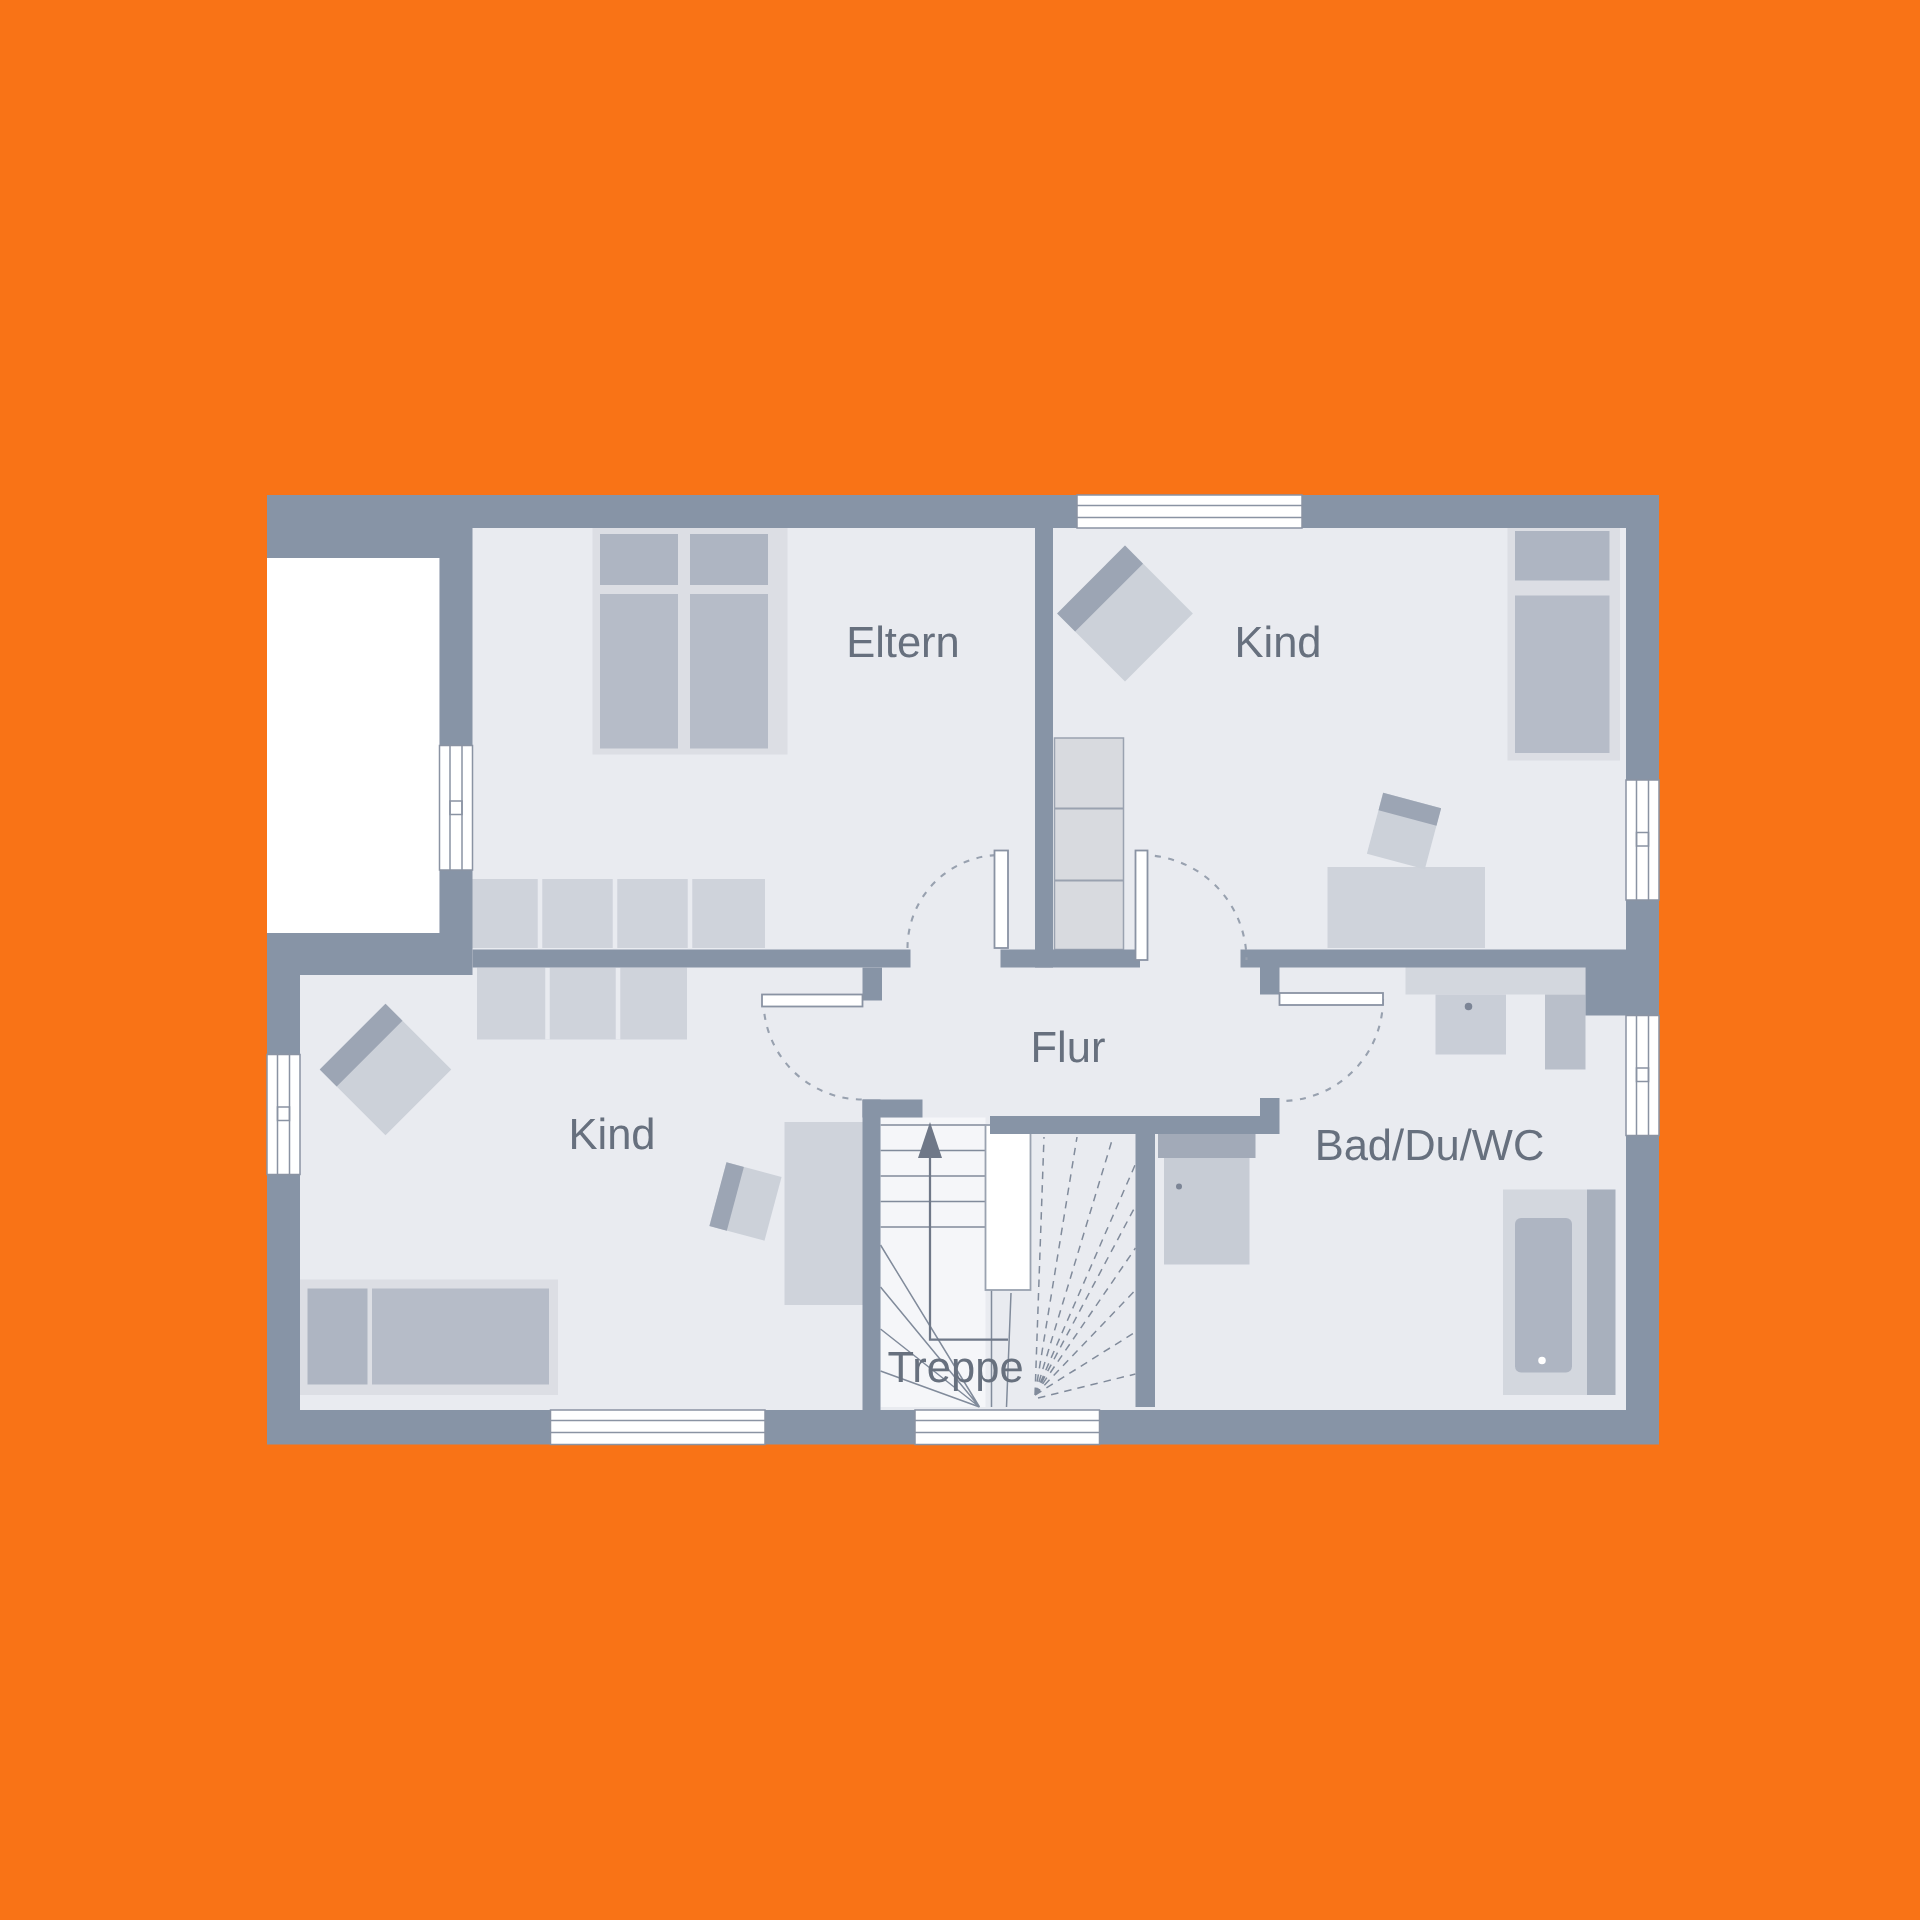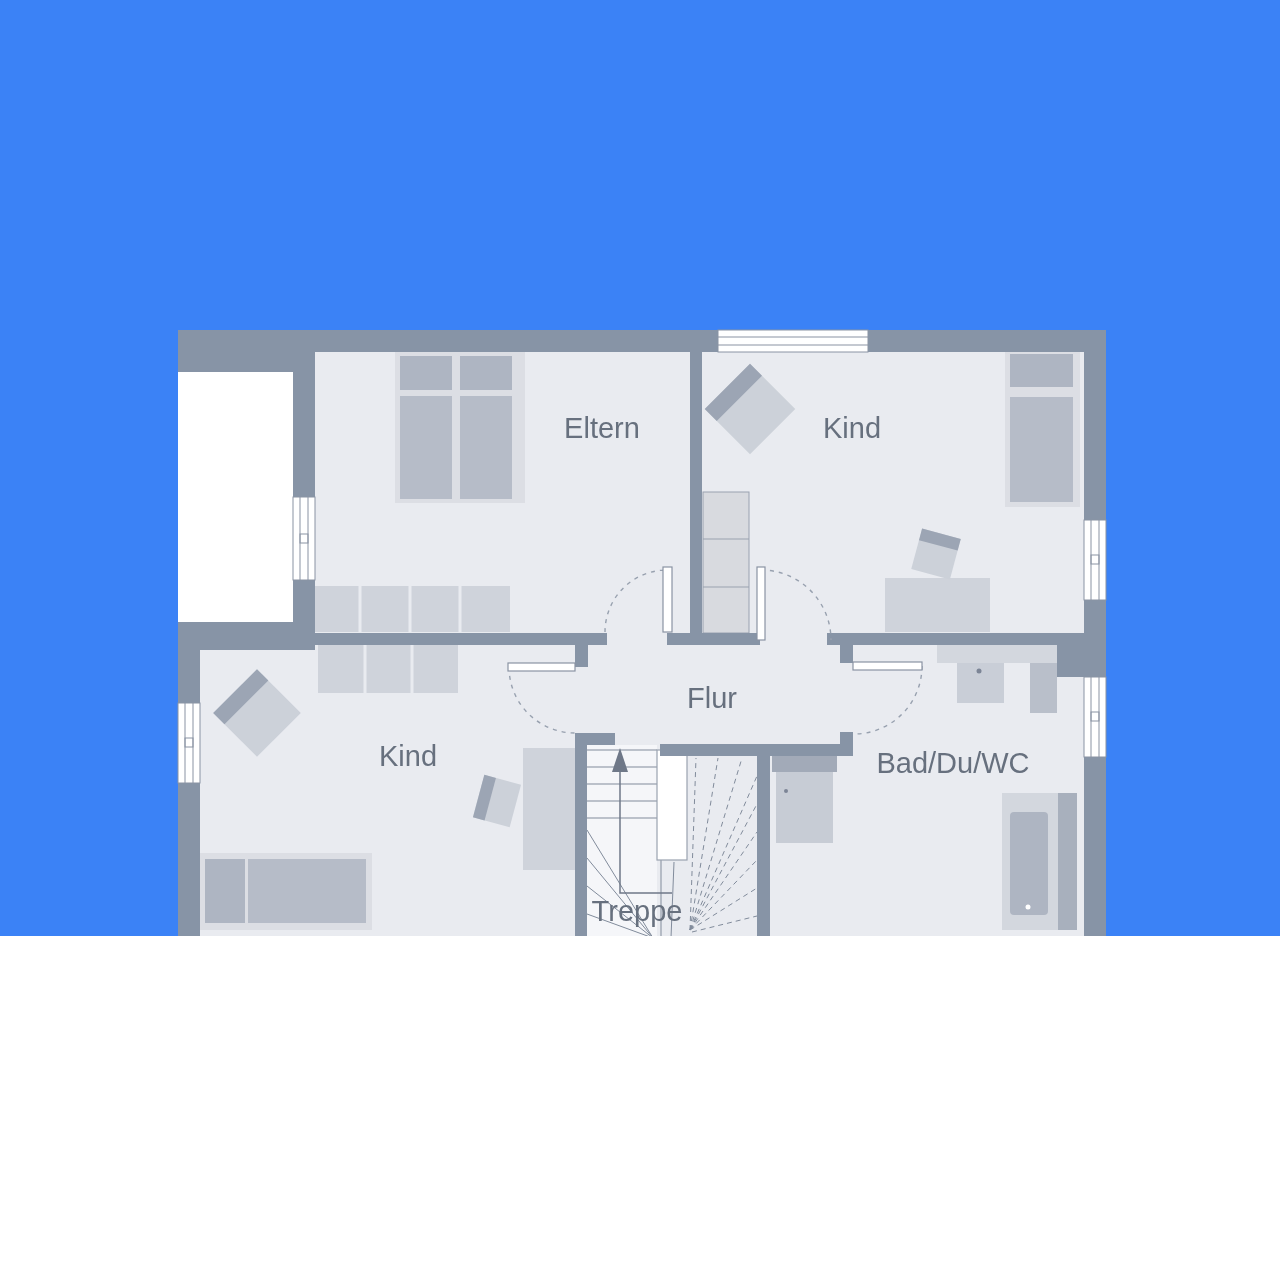--- a/index.html
+++ b/index.html
@@ -1,16 +1,16 @@
 <!DOCTYPE html>
 <html><head>
 <meta charset="utf-8">
 <style>
   html,body{margin:0;padding:0;background:#ffffff;}
-  .stage{position:relative;width:1280px;height:936px;background:#3b82f6;overflow:hidden;
+  .stage{position:relative;width:1280px;height:1280px;background:#f97316;overflow:hidden;
          font-family:"Liberation Sans", sans-serif;text-align:center;}
   svg{position:absolute;left:0;top:0;}
   .floor-rect{fill:#E9EBF0;}
   .recess{fill:#ffffff;}
   .wall{fill:#8794A6;}
   .stair-bg{fill:#F5F6F9;}
   .win-glass{fill:#ffffff;stroke:#8A93A3;stroke-width:1;}
   .win-line{stroke:#8A93A3;stroke-width:1;fill:none;}
   .f-frame{fill:#DCDEE4;}
   .f-light{fill:#CFD3DB;}

